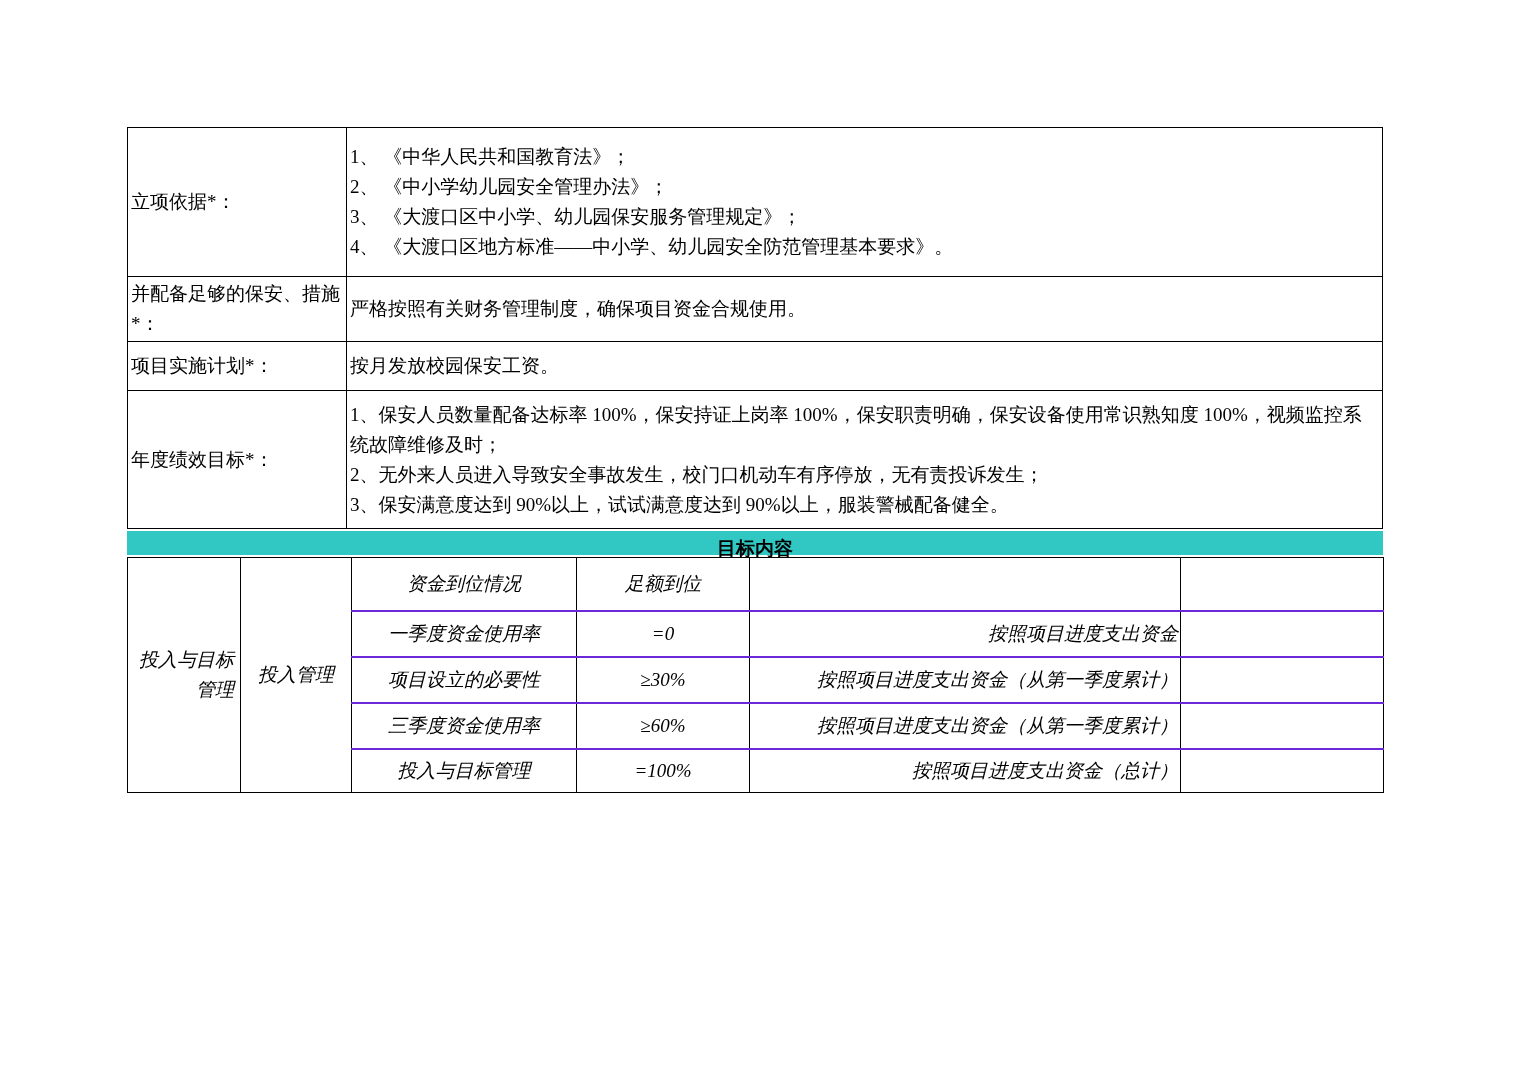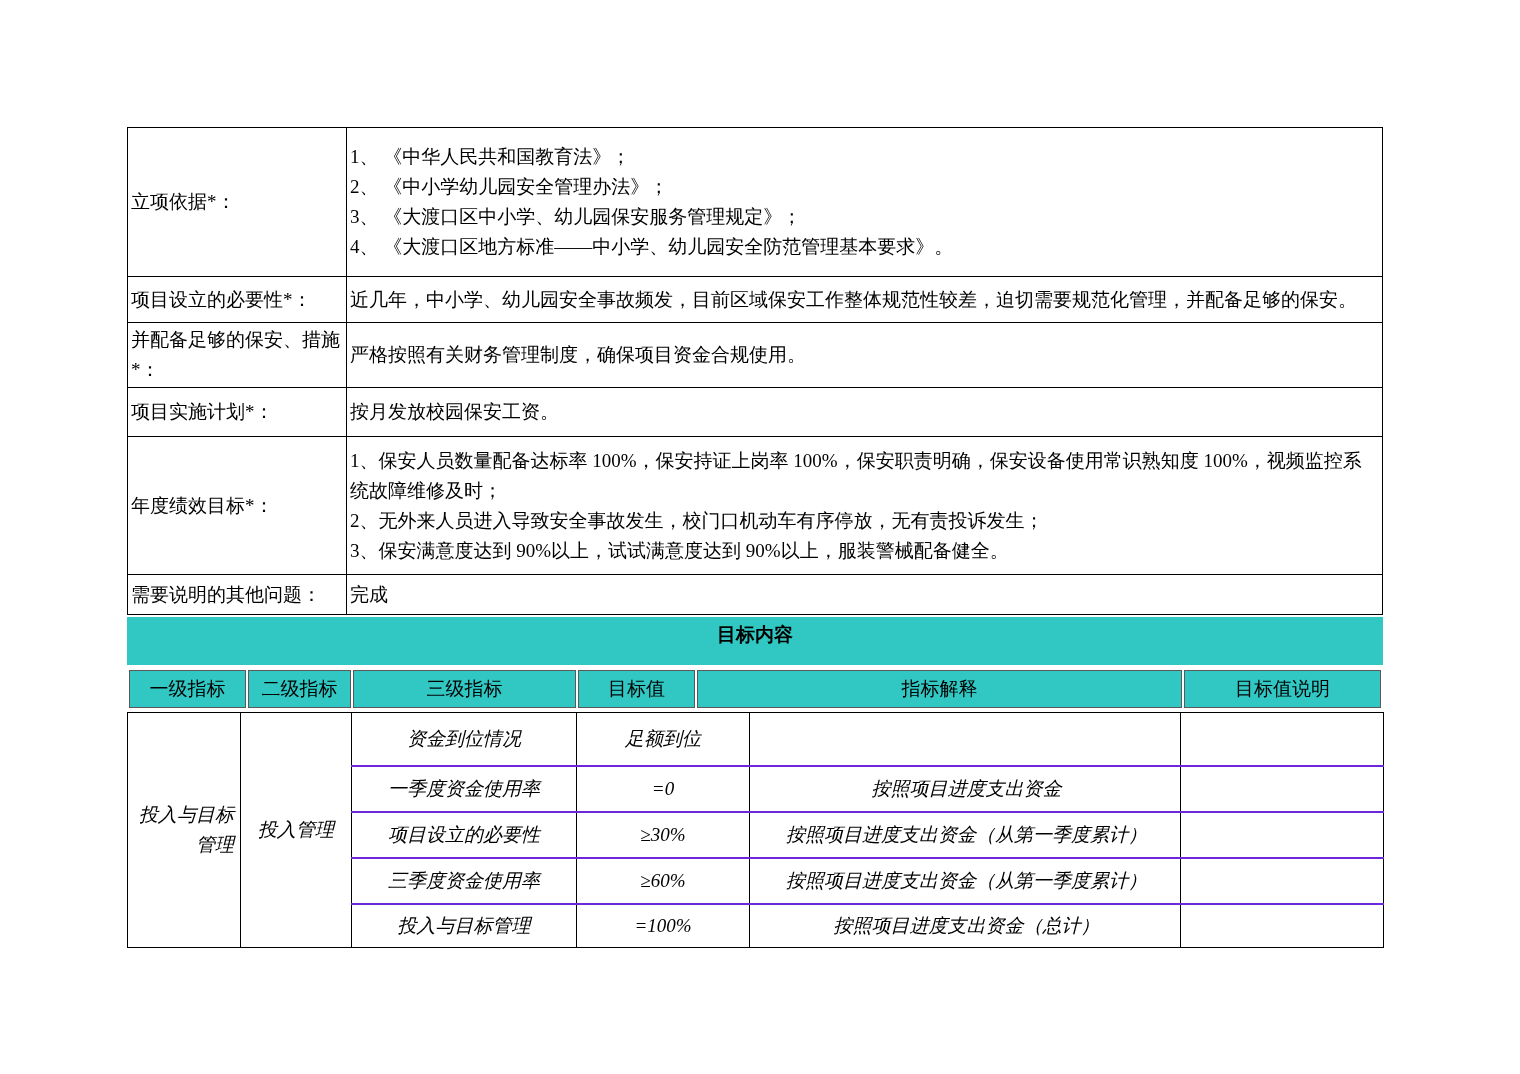--- a/index.html
+++ b/index.html
@@ -14,61 +14,55 @@
   table.form{width:1256px;border-collapse:collapse;table-layout:fixed;}
   table.form td{
     border:1px solid #000;vertical-align:middle;
     padding:2px 3px;line-height:30px;word-break:break-all;margin-left:35px;
   }
   table.form td.lbl{width:212px;}
   table.form td.val{}
 
   
   .band{
-    margin-top:2px;height:48px;line-height:36px;
+    margin-top:2px;height:24px;line-height:36px;
     text-align:center;font-weight:bold;
   }
 
   
   table.hdr{width:1256px;border-collapse:separate;border-spacing:2px;table-layout:fixed;margin-top:3px;}
   table.hdr td{
     border:1px solid #5a5a5a;text-align:center;
     height:36px;line-height:36px;padding:0;overflow:hidden;
   }
 
   
   table.btl{width:1256px;border-collapse:collapse;table-layout:fixed;margin-top:2px;}
   table.btl td{
     border:1px solid #000;text-align:center;vertical-align:middle;
     padding:2px;line-height:30px;word-break:break-all;font-style:italic;
   }
-  table.btl td.exp{text-align:center;padding-left:5px;}
+  table.btl td.exp{text-align:right;padding-left:5px;}
   table.btl tr.sep td{border-top:2px solid #6d28d9;}
   .wrap5{width:100px;margin:0 auto;text-align:right;}
 </style>
 </head>
 <body>
 
 <div class="page">
 
   <table class="form">
     <tbody>
         <tr>
       <td class="lbl" style="height:144px">立项依据*：</td>
       <td class="val">
         <div>1、 《中华人民共和国教育法》；</div>
         <div>2、 《中小学幼儿园安全管理办法》；</div>
         <div>3、 《大渡口区中小学、幼儿园保安服务管理规定》；</div>
         <div>4、 《大渡口区地方标准——中小学、幼儿园安全防范管理基本要求》。</div>
-      </td>
-    </tr>
-    <tr>
-      <td class="lbl" style="height:41px">项目设立的必要性*：</td>
-      <td class="val">
-        <div>近几年，中小学、幼儿园安全事故频发，目前区域保安工作整体规范性较差，迫切需要规范化管理，并配备足够的保安。</div>
       </td>
     </tr>
     <tr>
       <td class="lbl" style="height:46px">并配备足够的保安、措施*：</td>
       <td class="val">
         <div>严格按照有关财务管理制度，确保项目资金合规使用。</div>
       </td>
     </tr>
     <tr>
       <td class="lbl" style="height:44px">项目实施计划*：</td>
@@ -77,51 +71,25 @@
       </td>
     </tr>
     <tr>
       <td class="lbl" style="height:133px">年度绩效目标*：</td>
       <td class="val">
         <div>1、保安人员数量配备达标率 100%，保安持证上岗率 100%，保安职责明确，保安设备使用常识熟知度 100%，视频监控系统故障维修及时；</div>
         <div>2、无外来人员进入导致安全事故发生，校门口机动车有序停放，无有责投诉发生；</div>
         <div>3、保安满意度达到 90%以上，试试满意度达到 90%以上，服装警械配备健全。</div>
       </td>
     </tr>
-    <tr>
-      <td class="lbl" style="height:35px">需要说明的其他问题：</td>
-      <td class="val">
-        <div>完成</div>
-      </td>
-    </tr>
   </tbody>
     </table>
 
   <div class="band teal-bg" style="background-color: rgb(49, 200, 196);">目标内容</div>
 
-  <table class="hdr">
-    <colgroup>
-      <col style="width:117px">
-        <col style="width:103px">
-        <col style="width:223px">
-      <col style="width:117px">
-        <col style="width:485px">
-        <col style="width:197px">
-    </colgroup>
-    <tbody>
-        <tr>
-      <td class="teal-bg" style="background-color: rgb(49, 200, 196);">一级指标</td>
-      <td class="teal-bg" style="background-color: rgb(49, 200, 196);">二级指标</td>
-      <td class="teal-bg" style="background-color: rgb(49, 200, 196);">三级指标</td>
-      <td class="teal-bg" style="background-color: rgb(49, 200, 196);">目标值</td>
-      <td class="teal-bg" style="background-color: rgb(49, 200, 196);">指标解释</td>
-      <td class="teal-bg" style="background-color: rgb(49, 200, 196);">目标值说明</td>
-    </tr>
-  </tbody>
-    </table>
 
   <table class="btl">
     <colgroup>
       <col style="width:113px">
         <col style="width:111px">
         <col style="width:225px">
       <col style="width:173px">
         <col style="width:431px">
         <col style="width:203px">
     </colgroup>

